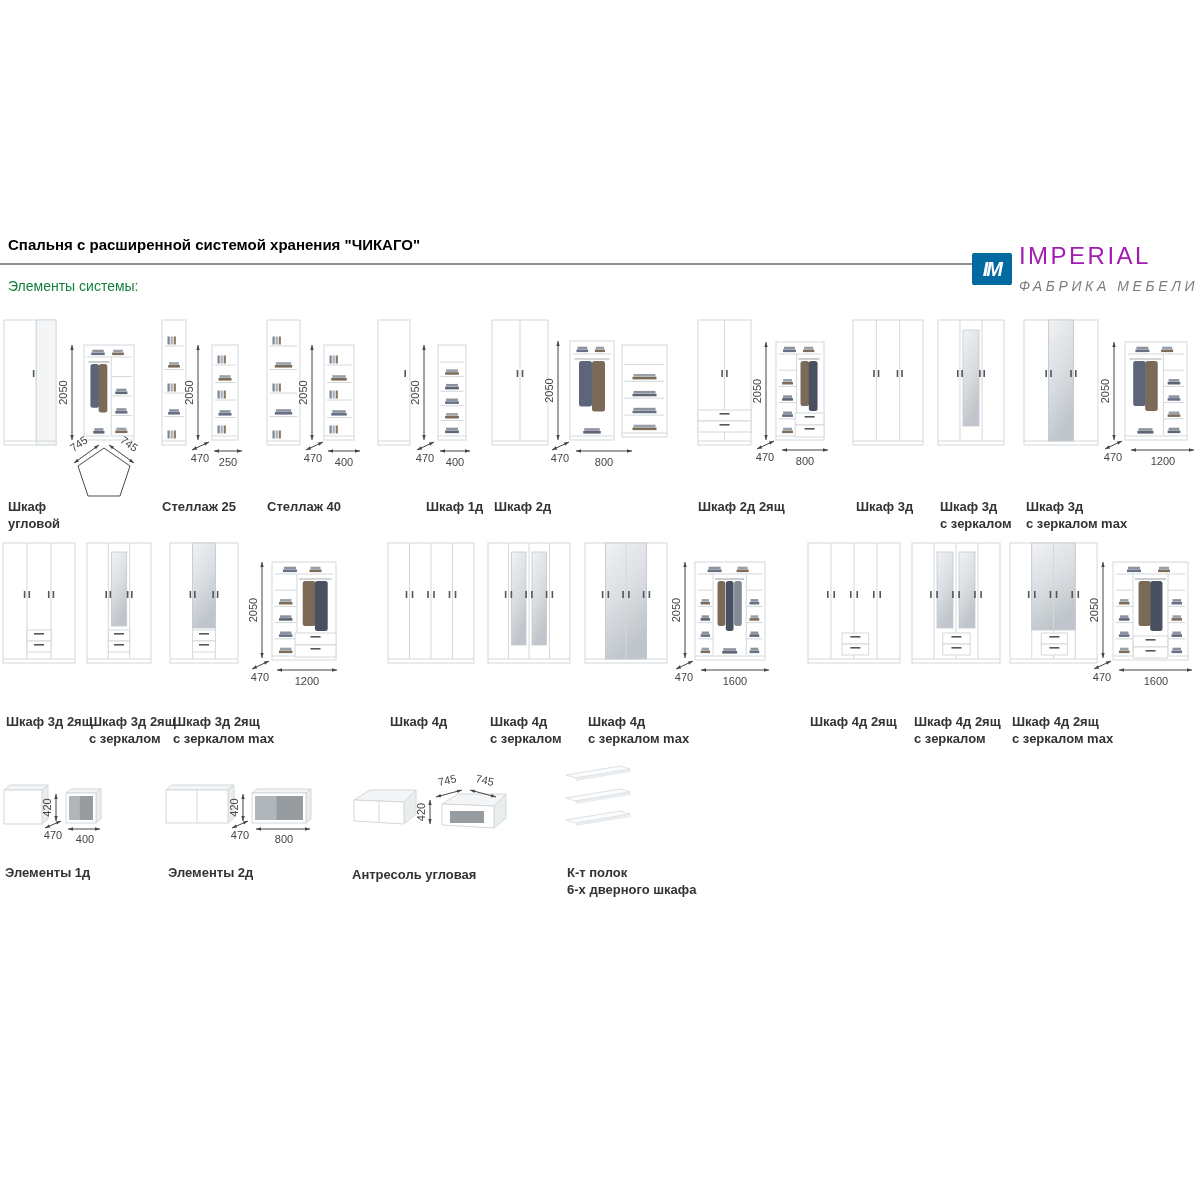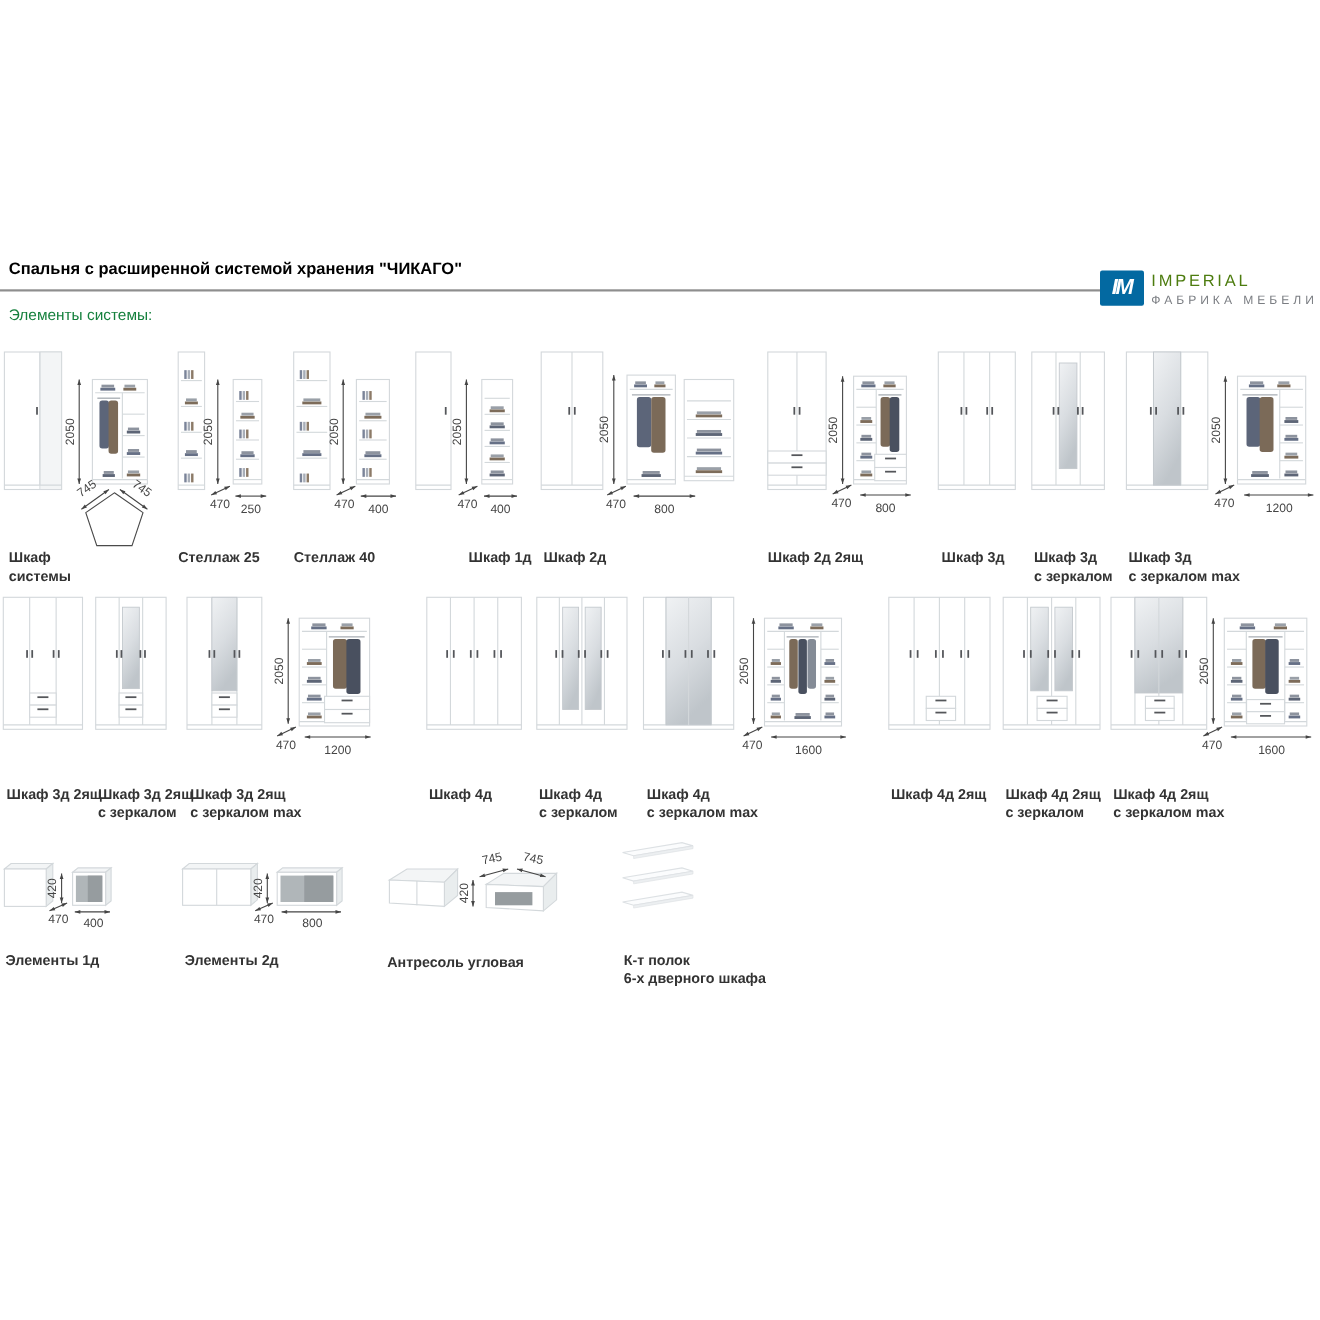--- a/index.html
+++ b/index.html
@@ -6,22 +6,22 @@
   #page{position:relative;width:1200px;height:1200px;background:#fff;overflow:hidden;
         font-family:"Liberation Sans","DejaVu Sans",sans-serif;}
   #title{position:absolute;left:8px;top:236px;font-size:15px;font-weight:700;color:#000;text-align:right;}
   #rule{position:absolute;left:0;top:263px;width:1008px;height:2px;background:#8e8e8e;}
   #subtitle{position:absolute;left:8px;top:278px;font-size:14px;color:#15803d;}
   #logo{position:absolute;right:2px;top:244px;display:flex;align-items:center;}
   #logo .mono{width:40px;height:32px;background:#0369a1;color:#fff;display:flex;align-items:center;
         justify-content:center;font-weight:700;font-style:italic;font-size:20px;letter-spacing:-2px;
         border-radius:2px;}
   #logo .ltxt{margin-left:7px;display:flex;flex-direction:column;align-items:flex-start;}
-  #logo .lname{font-size:15px;line-height:23px;font-weight:500;color:#4d7c0f;letter-spacing:2.5px;}
-  #logo .ltag{font-size:11px;color:#7a7d82;letter-spacing:3.6px;margin-top:0;}
+  #logo .lname{font-size:24px;line-height:23px;font-weight:500;color:#a21caf;letter-spacing:2.5px;}
+  #logo .ltag{font-size:14px;color:#7a7d82;letter-spacing:3.6px;margin-top:11px;font-style:italic;}
   #fig-svg{position:absolute;left:0;top:300px;}
   .item-label{position:absolute;font-size:13px;line-height:17px;font-weight:600;color:#333;margin-top:16px;}
   svg text{font-family:"Liberation Sans","DejaVu Sans",sans-serif;}
 </style>
 </head>
 <body>
 
 <div id="page">
   <div id="title">Спальня с расширенной системой хранения "ЧИКАГО"</div>
   <div id="rule"></div>
@@ -742,21 +742,21 @@
         <polygon points="576,478 630,469 630,471.5 576,480.5" fill="#eceff1" stroke="#dde1e4" stroke-width="0.6"></polygon>
         <polygon points="566,498 620,489 630,492 576,501" fill="#fbfcfd" stroke="#dde1e4"></polygon>
         <polygon points="576,501 630,492 630,494.5 576,503.5" fill="#eceff1" stroke="#dde1e4" stroke-width="0.6"></polygon>
         <polygon points="566,520 620,511 630,514 576,523" fill="#fbfcfd" stroke="#dde1e4"></polygon>
         <polygon points="576,523 630,514 630,516.5 576,525.5" fill="#eceff1" stroke="#dde1e4" stroke-width="0.6"></polygon>
       </g>
     </svg>
   <div id="labels">
       <div class="item-label" style="left: 8px; top: 482px;">
         <div>Шкаф</div>
-        <div>системы</div>
+        <div>угловой</div>
       </div>
       <div class="item-label" style="left: 162px; top: 482px;">
         <div>Стеллаж 25</div>
       </div>
       <div class="item-label" style="left: 267px; top: 482px;">
         <div>Стеллаж 40</div>
       </div>
       <div class="item-label" style="left: 378px; top: 482px; padding-left: 48px;">
         <div>Шкаф 1д</div>
       </div>

